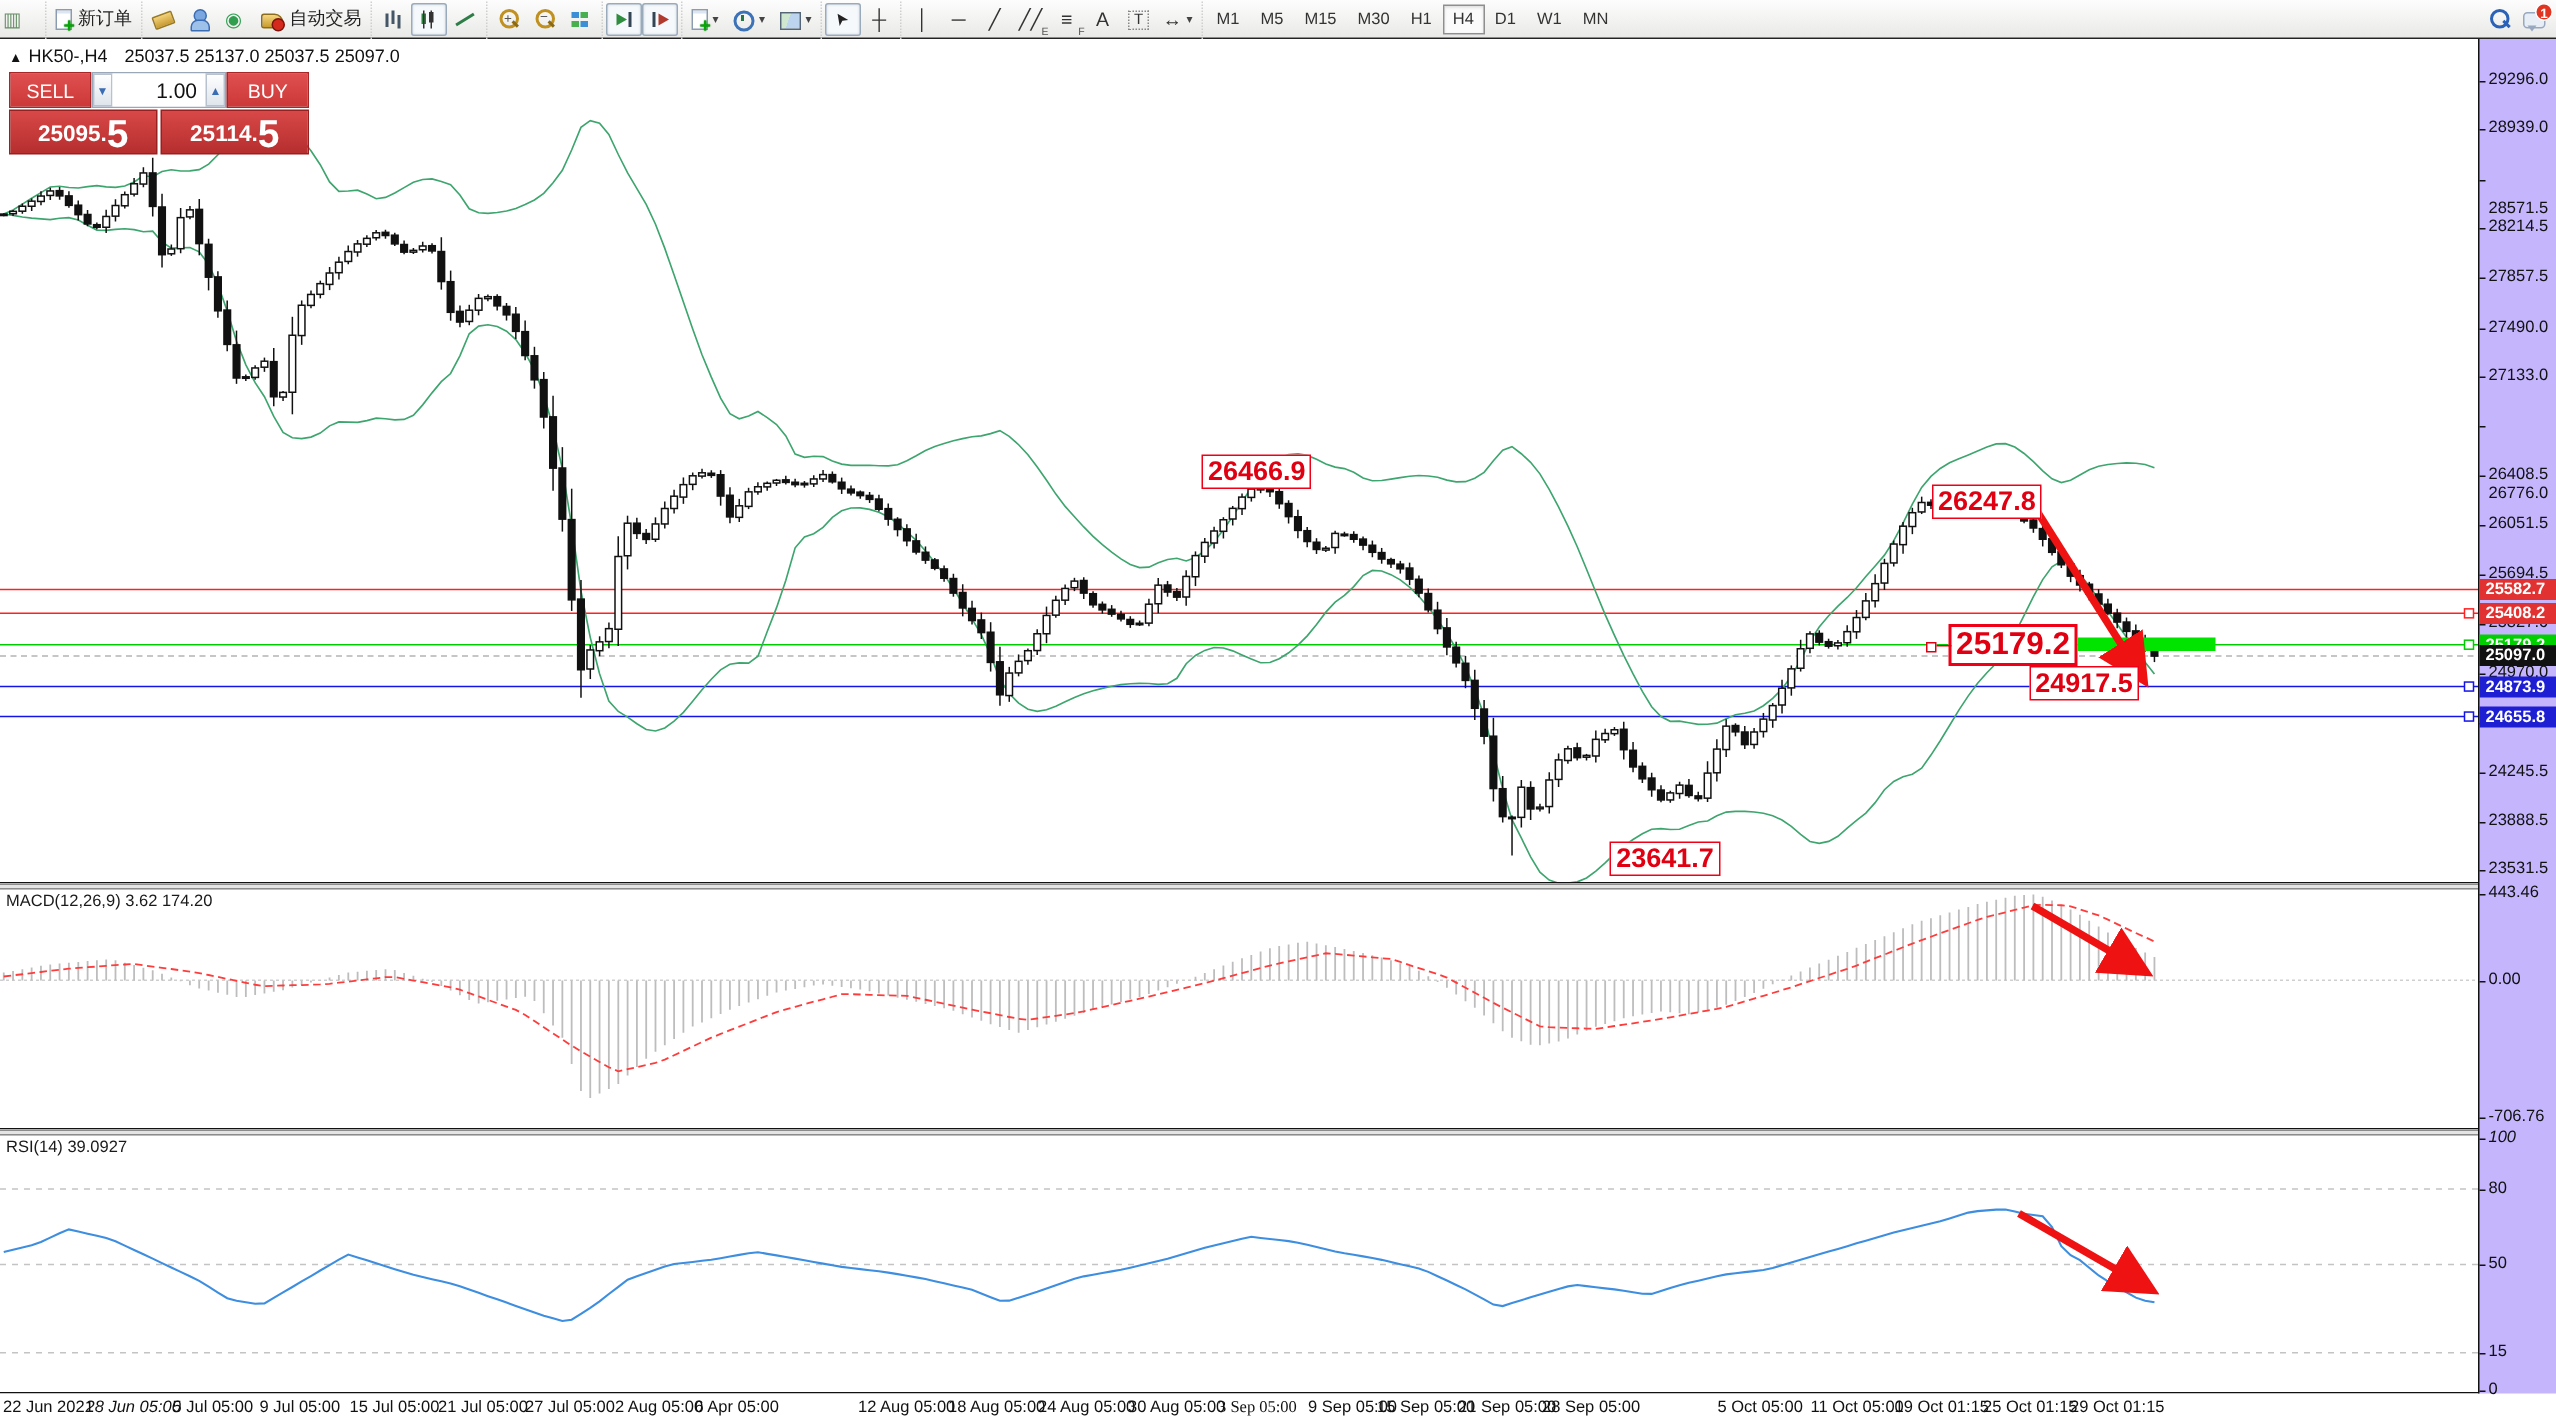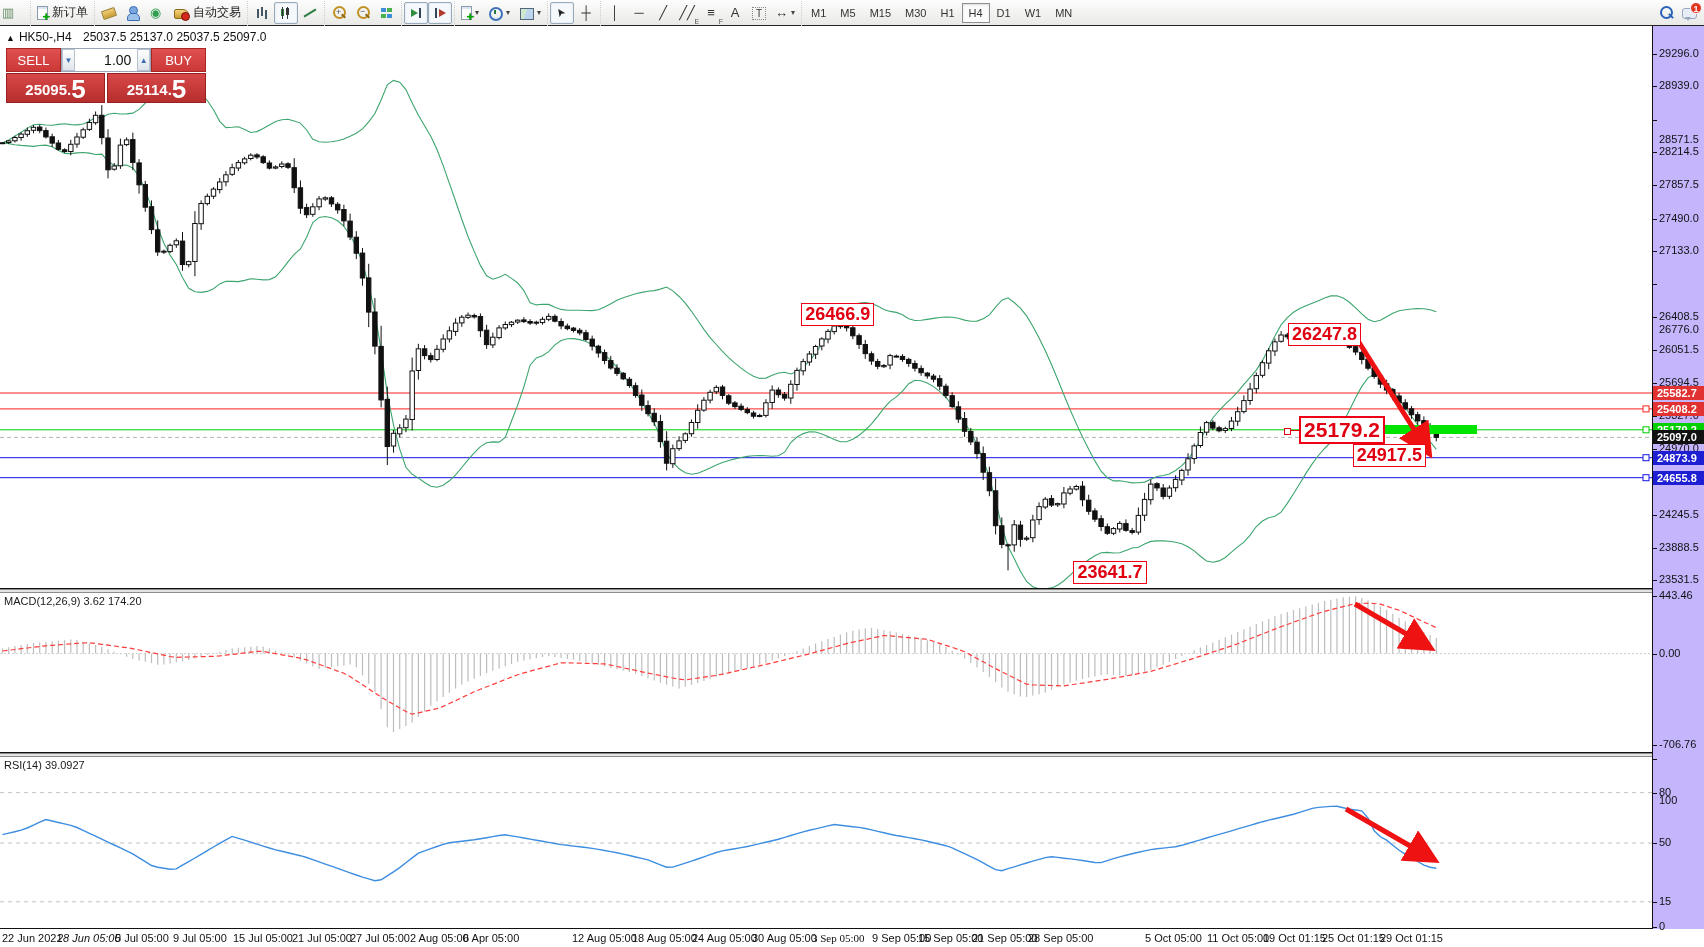--- a/index.html
+++ b/index.html
@@ -1048,21 +1048,21 @@
       <div class="axis-badge" style="top: 396.84px; background: rgb(0, 207, 0);">25179.2</div>
       <div class="axis-badge" style="top: 404.354px; background: rgb(17, 17, 17);">25097.0</div>
       <div class="axis-badge" style="top: 424.749px; background: rgb(30, 30, 210);">24873.9</div>
       <div class="axis-badge" style="top: 444.686px; background: rgb(30, 30, 210);">24655.8</div>
       <div class="axis-lbl" style="top: 563.107px;">443.46</div>
       <div class="tick" style="top: 570.107px;"></div>
       <div class="axis-lbl" style="top: 620.565px;">0.00</div>
       <div class="tick" style="top: 627.565px;"></div>
       <div class="axis-lbl" style="top: 712.138px;">-706.76</div>
       <div class="tick" style="top: 719.138px;"></div>
-      <div class="axis-lbl" style="top: 768px;">100</div>
+      <div class="axis-lbl" style="top: 726px; font-style: italic;">100</div>
       <div class="tick" style="top: 733px;"></div>
       <div class="axis-lbl" style="top: 759.6px;">80</div>
       <div class="tick" style="top: 766.6px;"></div>
       <div class="axis-lbl" style="top: 810px;">50</div>
       <div class="tick" style="top: 817px;"></div>
       <div class="axis-lbl" style="top: 868.8px;">15</div>
       <div class="tick" style="top: 875.8px;"></div>
       <div class="axis-lbl" style="top: 894px;">0</div>
       <div class="tick" style="top: 901px;"></div>
     </div>

